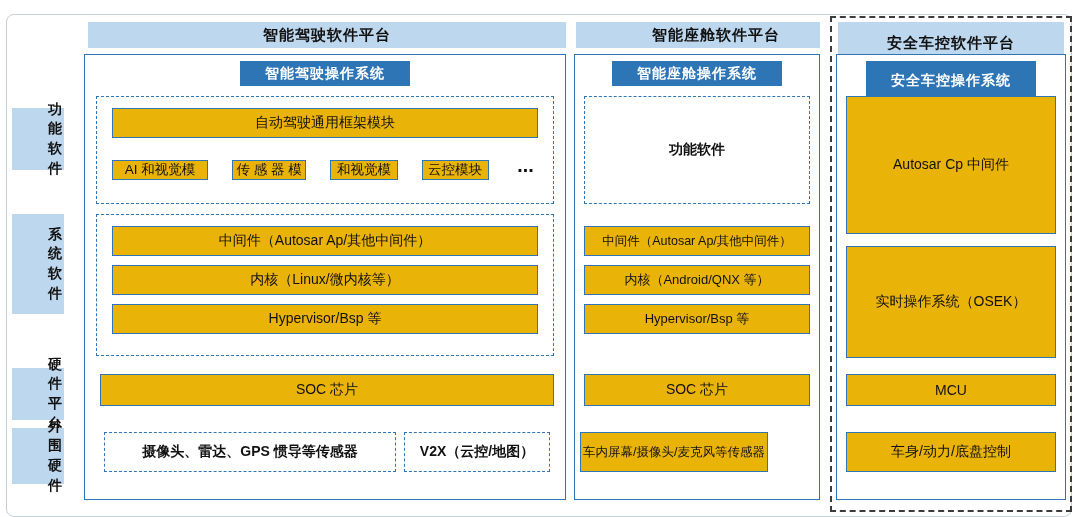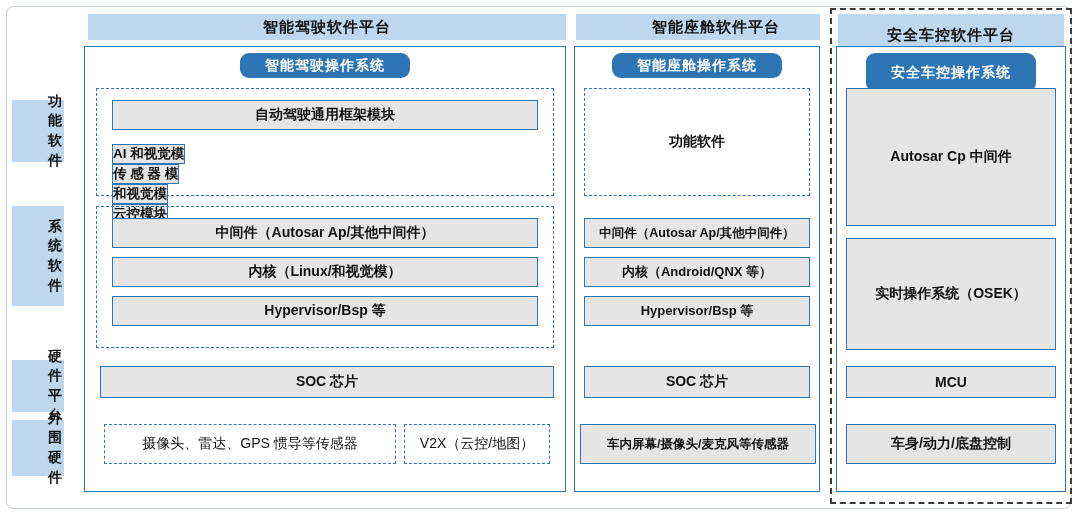--- a/index.html
+++ b/index.html
@@ -1,31 +1,31 @@
 <!DOCTYPE html>
 <html><head>
 <meta charset="utf-8">
 <style>
   * { margin:0; padding:0; box-sizing:border-box; }
   html,body { width:1080px; height:517px; background:#ffffff;
     font-family:"Liberation Sans","DejaVu Sans",sans-serif; color:#111; }
   .stage { position:relative; width:1080px; height:517px; background:#fff; overflow:hidden; }
-  .abs { position:absolute; }
+  .abs { position:absolute;margin-top:8px; }
   .center { display:flex; align-items:center; justify-content:center; text-align:center; }
   .frame { border:1px solid #c3cfdb; border-radius:8px; }
   .hdr { background:#BDD7EE; font-weight:700; font-size:15px; letter-spacing:1px; }
-  .badge { background:#2E75B6; color:#fff; font-weight:700; font-size:14px; letter-spacing:1px;border-radius:9px; }
-  .box { border:1px solid #2E75B6; background:#e5e5e5; font-size:14px; font-weight:700; }
-  .dashedbox { border:1px dashed #2E75B6; background:#fff; font-size:14px; font-weight:400; }
+  .badge { background:#2E75B6; color:#fff; font-weight:700; font-size:14px; letter-spacing:1px; }
+  .box { border:1px solid #2E75B6; background:#eab308; font-size:14px; font-weight:400; }
+  .dashedbox { border:1px dashed #2E75B6; background:#fff; font-size:14px; font-weight:700; }
   .group-dashed { border:1px dashed #2E75B6; }
   .colbox { border:1px solid #2E75B6; background:#fff; }
   .dash3 { border:2px dashed #3c3c3c; }
   .rowlabel { background:#BDD7EE; font-weight:700; font-size:14px; white-space:pre-line; line-height:1.4;padding-left:34px; }
   .fs12 { font-size:12.5px; }
-  .modrow { display:flex; gap:0; align-items:flex-start;flex-direction:column; }
+  .modrow { display:flex; gap:24px; align-items:center; }
   .modrow .box { flex:1; display:flex; align-items:center; justify-content:center; font-size:13.5px; }
   .dots { display:flex; align-items:center; justify-content:center; font-weight:700; font-size:16px; }
 </style>
 </head>
 <body>
 
 <div class="stage">
 
   <div class="abs frame" style="left:6px; top:6px; width:1066px; height:503px;"></div>
 
@@ -54,21 +54,21 @@
     <div class="box" style="flex:1.3;">AI 和视觉模</div>
     <div class="box" style="flex:1;">传 感 器 模</div>
     <div class="box" style="flex:0.9;">和视觉模</div>
     <div class="box" style="flex:0.9;">云控模块</div>
     <div class="dots" style="flex:0.35;">⋯</div>
   </div>
 
   <div class="abs group-dashed" style="left:96px; top:206px; width:458px; height:142px;"></div>
 
   <div class="abs box center" style="left:112px; top:218px; width:426px; height:30px;">中间件（Autosar Ap/其他中间件）</div>
-  <div class="abs box center" style="left:112px; top:257px; width:426px; height:30px;">内核（Linux/和视觉模）</div>
+  <div class="abs box center" style="left:112px; top:257px; width:426px; height:30px;">内核（Linux/微内核等）</div>
   <div class="abs box center" style="left:112px; top:296px; width:426px; height:30px;">Hypervisor/Bsp 等</div>
 
   <div class="abs box center" style="left:100px; top:366px; width:454px; height:32px;">SOC 芯片</div>
 
   <div class="abs dashedbox center" style="left:104px; top:424px; width:292px; height:40px;">摄像头、雷达、GPS 惯导等传感器</div>
   <div class="abs dashedbox center" style="left:404px; top:424px; width:146px; height:40px;">V2X（云控/地图）</div>
 
   <div class="abs hdr center" style="left:576px; top:14px; width:244px; height:26px;padding-left:36px;">智能座舱软件平台</div>
 
   <div class="abs colbox" style="left:574px; top:46px; width:246px; height:446px;"></div>
@@ -76,21 +76,21 @@
   <div class="abs badge center" style="left:612px; top:53px; width:170px; height:25px;">智能座舱操作系统</div>
 
   <div class="abs group-dashed center" style="left:584px; top:88px; width:226px; height:108px; font-size:14px; font-weight:600;">功能软件</div>
 
   <div class="abs box center fs12" style="left:584px; top:218px; width:226px; height:30px;">中间件（Autosar Ap/其他中间件）</div>
   <div class="abs box center" style="left:584px; top:257px; width:226px; height:30px; font-size:13px;">内核（Android/QNX 等）</div>
   <div class="abs box center" style="left:584px; top:296px; width:226px; height:30px; font-size:13px;">Hypervisor/Bsp 等</div>
 
   <div class="abs box center" style="left:584px; top:366px; width:226px; height:32px;">SOC 芯片</div>
 
-  <div class="abs box center fs12" style="left:580px; top:424px; width:236px; height:40px;">车内屏幕/摄像头/麦克风等传感器</div>
+  <div class="abs box center fs12" style="left:580px; top:424px; width:188px; height:40px;">车内屏幕/摄像头/麦克风等传感器</div>
 
   <div class="abs dash3" style="left:830px; top:8px; width:242px; height:496px;"></div>
 
   <div class="abs hdr center" style="left:838px; top:14px; width:226px; height:42px;">安全车控软件平台</div>
 
   <div class="abs colbox" style="left:836px; top:46px; width:230px; height:446px;"></div>
 
   <div class="abs badge center" style="left:866px; top:53px; width:170px; height:39px;">安全车控操作系统</div>
 
   <div class="abs box center" style="left:846px; top:88px; width:210px; height:138px;">Autosar Cp 中间件</div>

